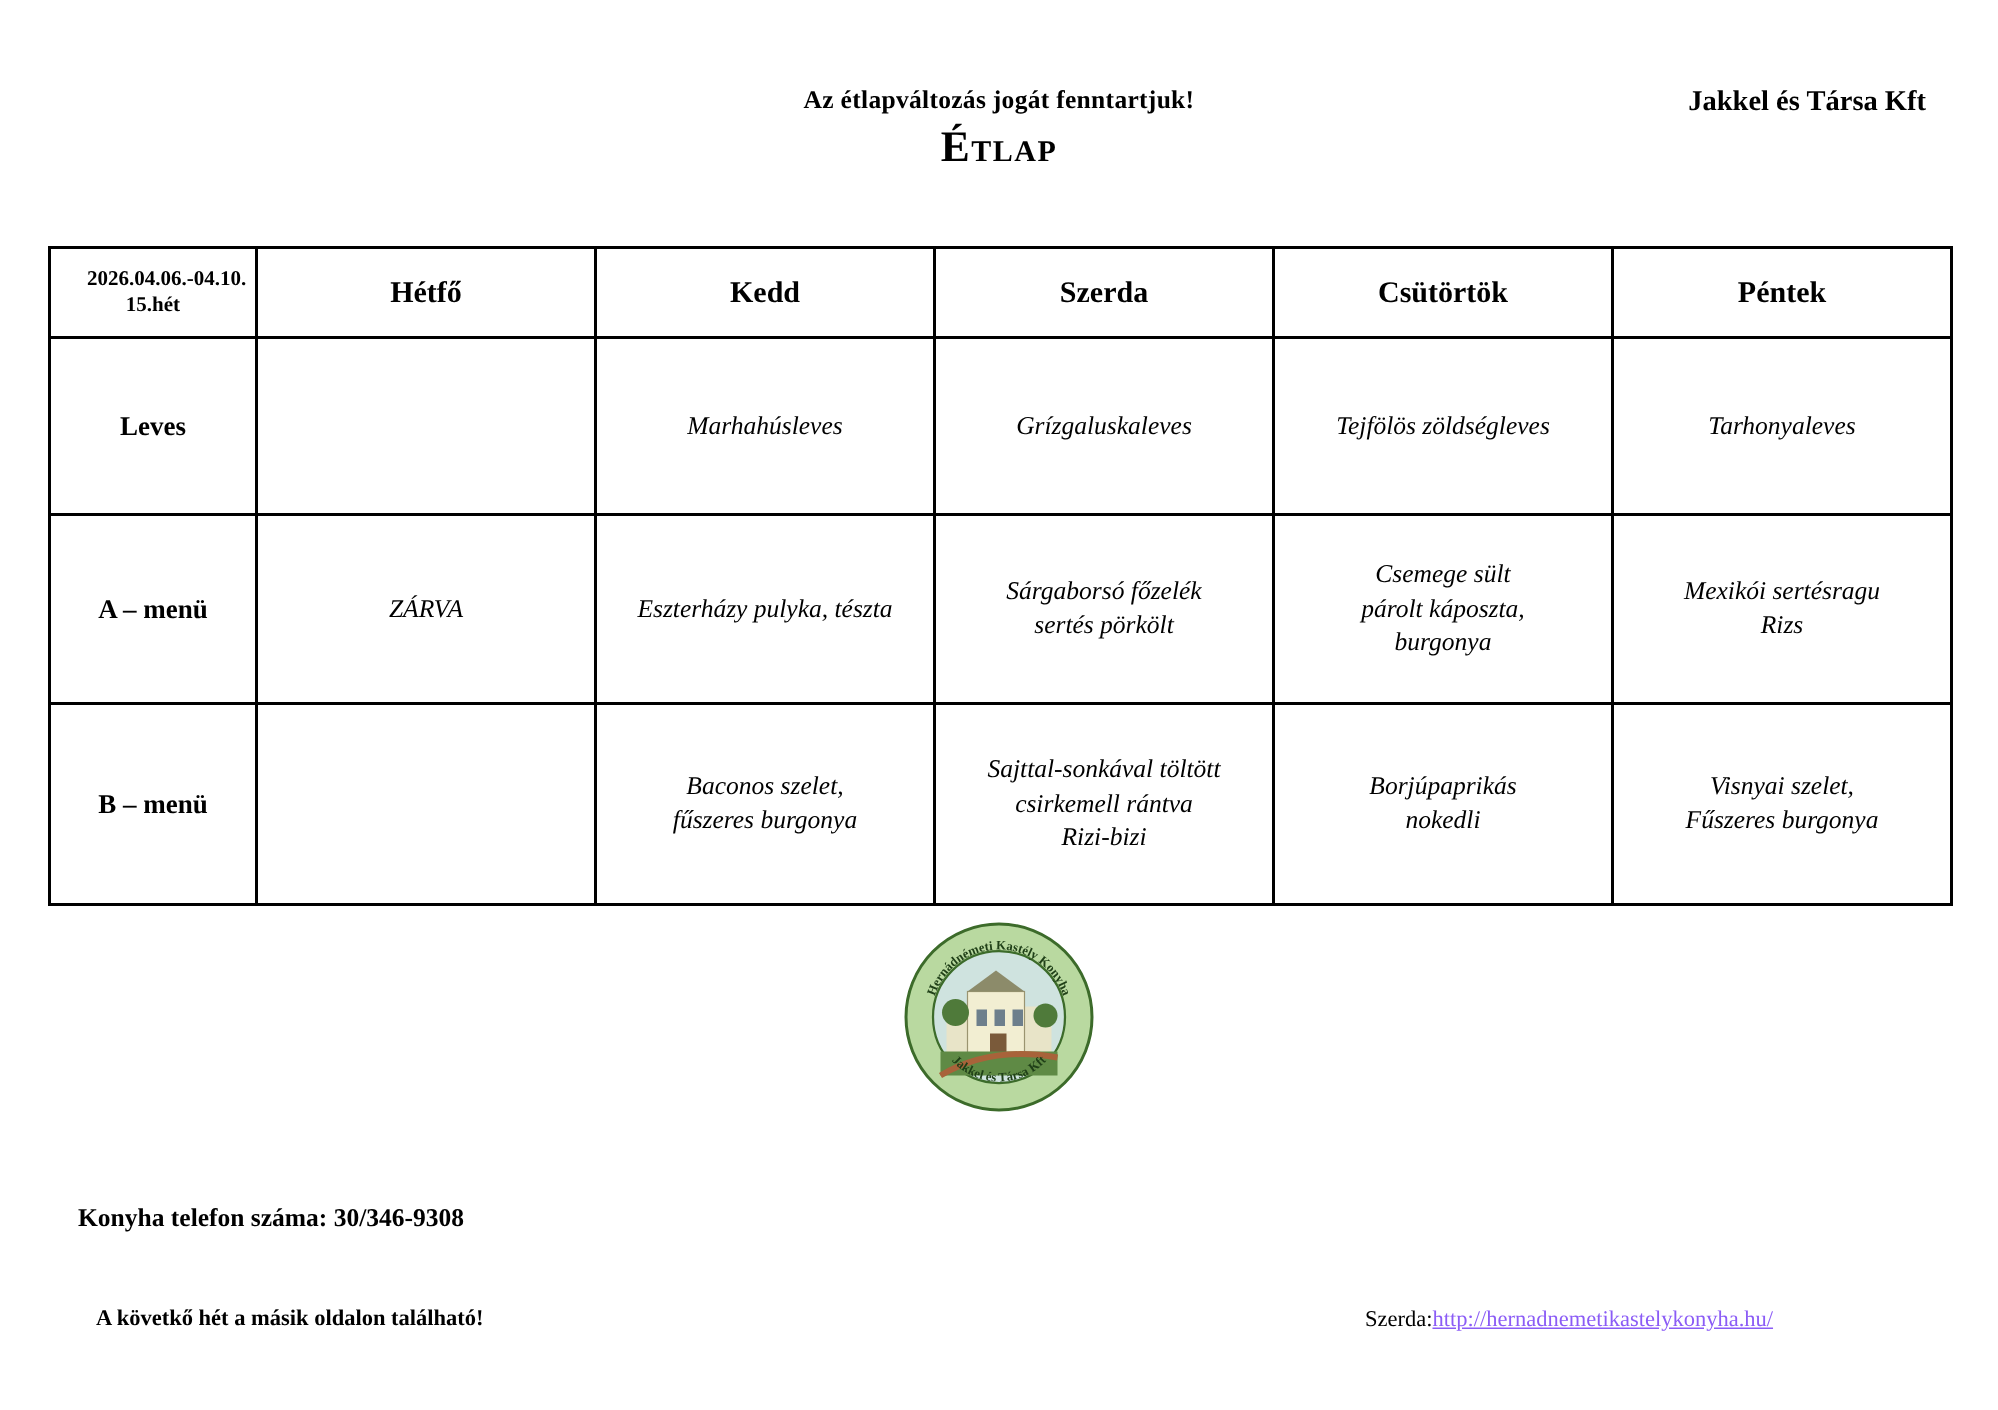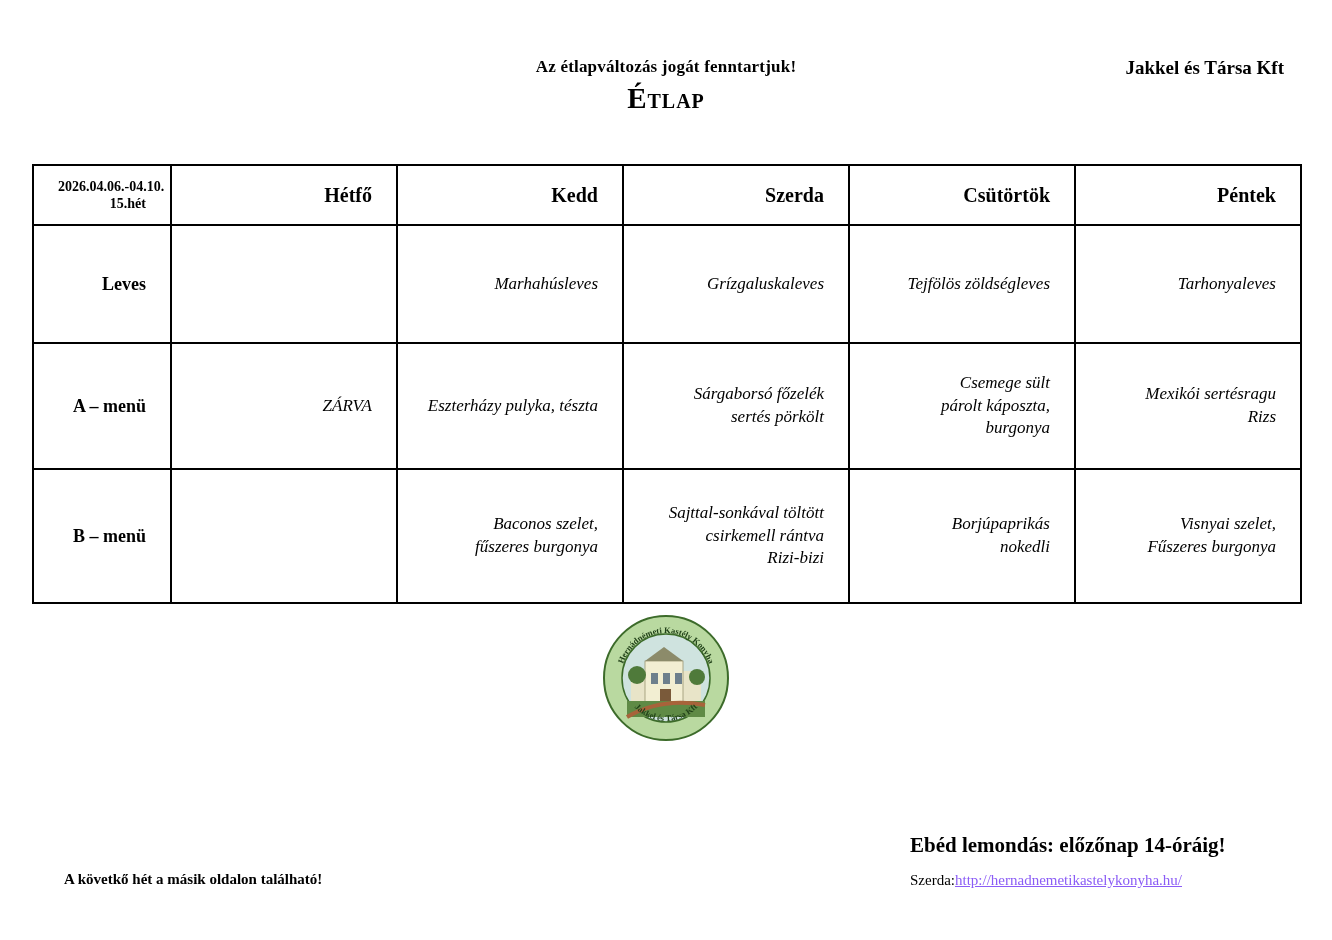--- a/index.html
+++ b/index.html
@@ -57,21 +57,21 @@
     position: absolute;
     top: 164px;
     left: 32px;
     width: 1268px;
     border-collapse: collapse;
     table-layout: fixed;
   }
   .menu-table td {
     border: 2px solid #000000;
     vertical-align: middle;
-    text-align: right;
+    text-align: center;
     padding: 6px 24px;
   }
   .menu-table tr.head td {
     height: 46px;
     font-weight: bold;
     font-size: 20px;
   }
   .menu-table tr.head td.week-cell {
     font-size: 14px;
     font-weight: bold;
@@ -221,19 +221,19 @@
       <circle cx="96" cy="64" r="8" fill="#4f7a3a"></circle>
       <text font-family="'Liberation Serif', serif" font-size="8.5" font-weight="bold" fill="#204018">
         <textPath href="#arcTop" startOffset="50%" text-anchor="middle">Hernádnémeti Kastély Konyha</textPath>
       </text>
       <text font-family="'Liberation Serif', serif" font-size="8.5" font-weight="bold" fill="#204018">
         <textPath href="#arcBottom" startOffset="50%" text-anchor="middle">Jakkel és Társa Kft</textPath>
       </text>
     </svg>
   </div>
 
+  <div class="phone">Konyha telefon száma: 30/346-9308</div>
   <div class="next-week">A követkő hét a másik oldalon található!</div>
-  <div class="cancel">Ebéd lemondás: előzőnap 14-óráig!</div>
   <div class="website">
     <span>Szerda:</span><a class="link" href="#">http://hernadnemetikastelykonyha.hu/</a>
   </div>
 
 </div>
 
 </body></html>

